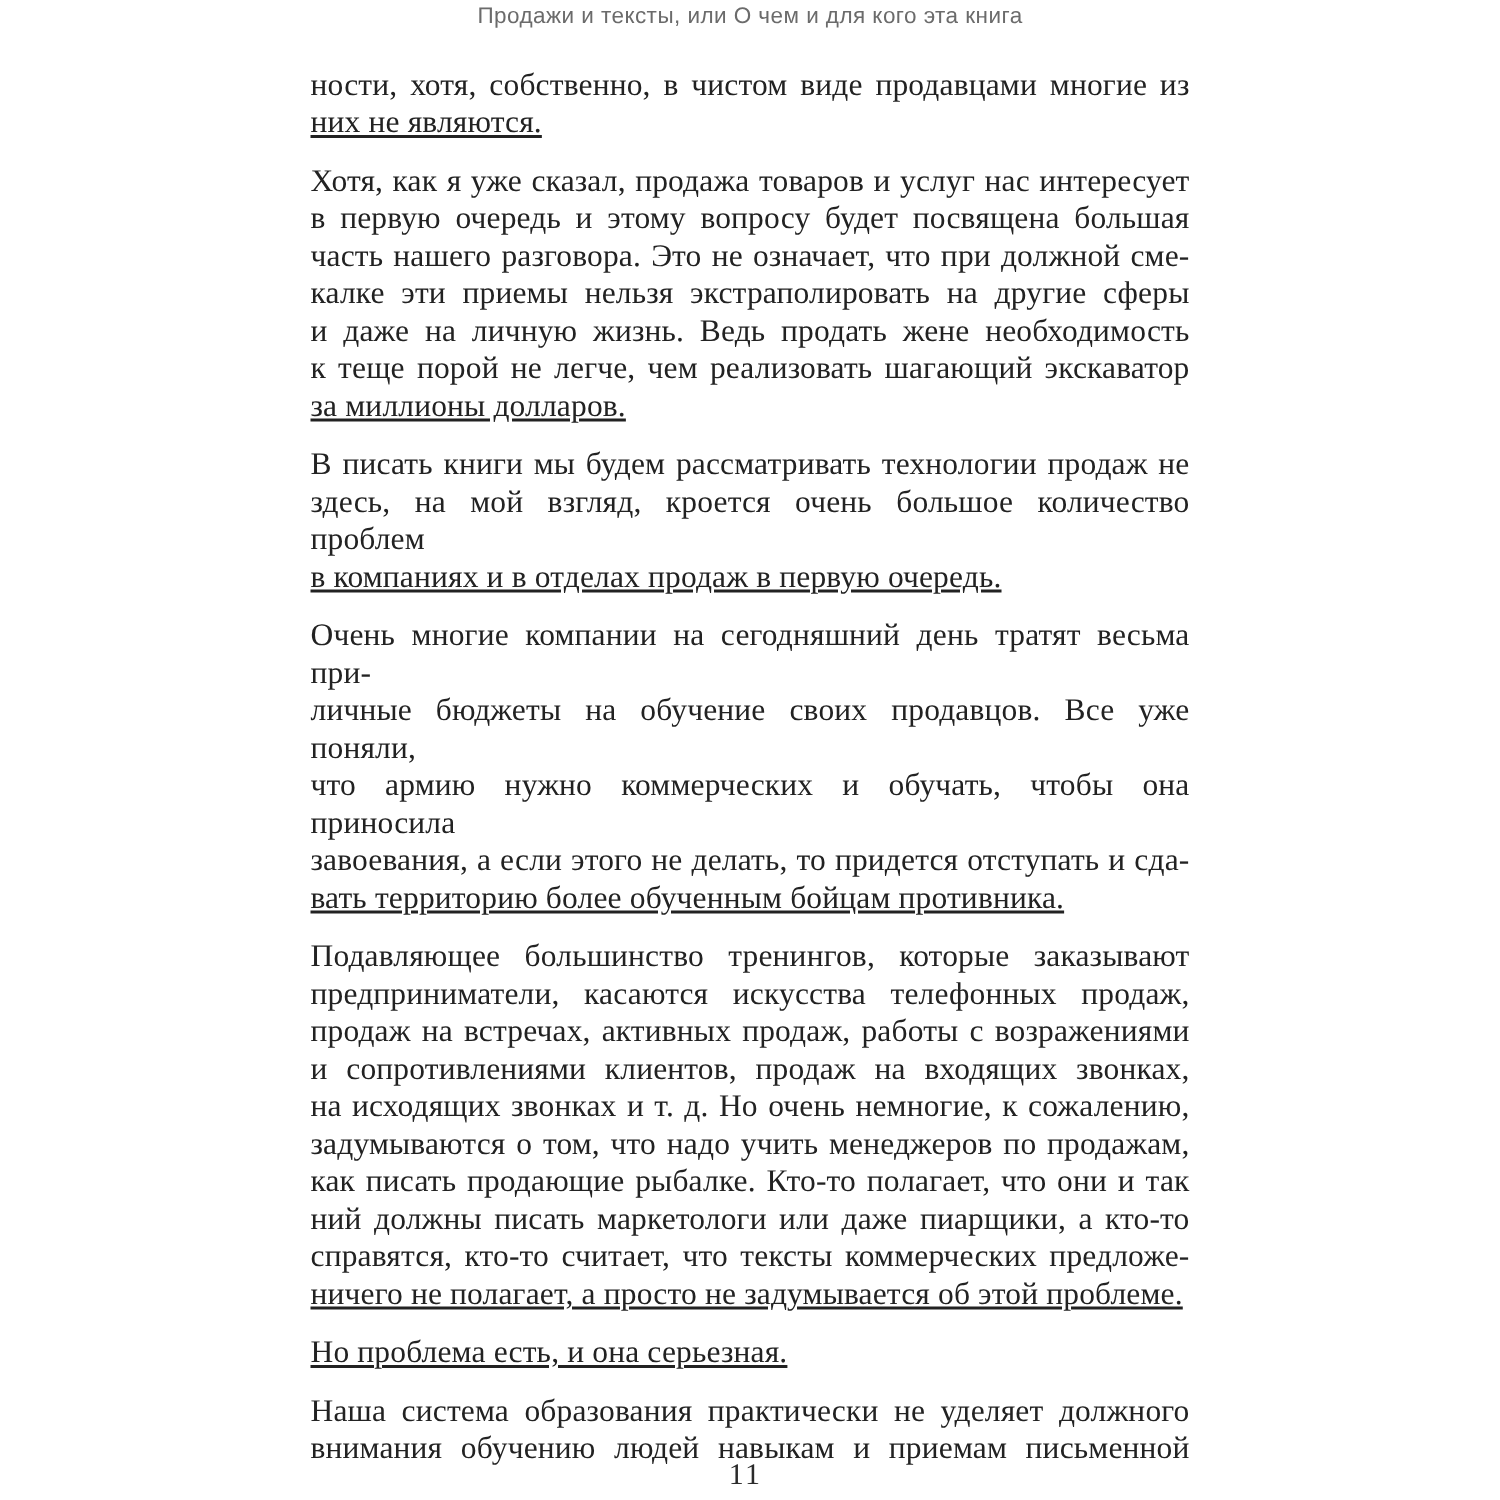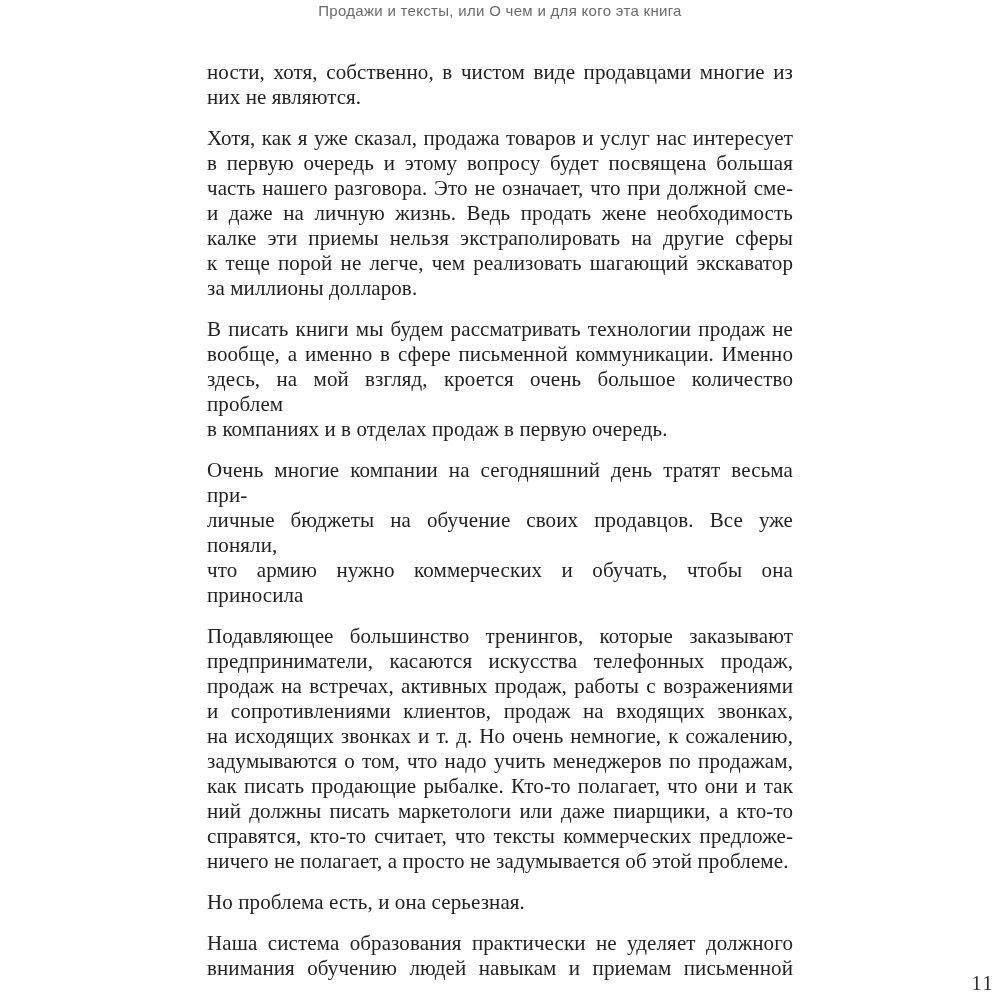--- a/index.html
+++ b/index.html
@@ -32,40 +32,41 @@
     left: 207px;
     top: 44px;
     width: 586px;
     font-family: "Liberation Serif", serif;
     font-size: 21px;
     line-height: 25px;
     letter-spacing: 0.005em;
     color: var(--text-color, #222222);
   }
   .para {
-    margin: 16px 0 14px 0;
+    margin: 0 0 14px 0;
     padding: 0;
   }
   .para:last-child {
     margin-bottom: 0;
   }
   .line {
     text-align: justify;
     text-align-last: justify;
     white-space: normal;
   }
   .line.last {
     text-align-last: left;
+    text-decoration: underline;
   }
   .page-number {
     position: absolute;
     top: 971px;
     left: 0;
     width: 994px;
-    text-align: right;
+    text-align: center;
     font-family: "Liberation Serif", serif;
     font-size: 20px;
     line-height: 24px;
     letter-spacing: 0.08em;
     color: var(--pagenum-color, #2b2b2b);
   }
 </style>
 </head>
 <body>
 
@@ -74,35 +75,36 @@
 
   <div class="text-block">
       <div class="para">
         <div class="line">ности, хотя, собственно, в чистом виде продавцами многие из</div>
         <div class="line last">них не являются.</div>
       </div>
       <div class="para">
         <div class="line">Хотя, как я уже сказал, продажа товаров и услуг нас интересует</div>
         <div class="line">в первую очередь и этому вопросу будет посвящена большая</div>
         <div class="line">часть нашего разговора. Это не означает, что при должной сме-</div>
+        <div class="line">калке эти приемы нельзя экстраполировать на другие сферы</div>
         <div class="line">и даже на личную жизнь. Ведь продать жене необходимость</div>
-        <div class="line">калке эти приемы нельзя экстраполировать на другие сферы</div>
         <div class="line">к теще порой не легче, чем реализовать шагающий экскаватор</div>
         <div class="line last">за миллионы долларов.</div>
       </div>
       <div class="para">
         <div class="line">В писать книги мы будем рассматривать технологии продаж не</div>
-        <div class="line">вообще, а именно в сфере письменной коммуникации. Именно</div>
         <div class="line">здесь, на мой взгляд, кроется очень большое количество проблем</div>
         <div class="line last">в компаниях и в отделах продаж в первую очередь.</div>
       </div>
       <div class="para">
         <div class="line">Очень многие компании на сегодняшний день тратят весьма при-</div>
         <div class="line">личные бюджеты на обучение своих продавцов. Все уже поняли,</div>
         <div class="line">что армию нужно коммерческих и обучать, чтобы она приносила</div>
+        <div class="line">завоевания, а если этого не делать, то придется отступать и сда-</div>
+        <div class="line last">вать территорию более обученным бойцам противника.</div>
       </div>
       <div class="para">
         <div class="line">Подавляющее большинство тренингов, которые заказывают</div>
         <div class="line">предприниматели, касаются искусства телефонных продаж,</div>
         <div class="line">продаж на встречах, активных продаж, работы с возражениями</div>
         <div class="line">и сопротивлениями клиентов, продаж на входящих звонках,</div>
         <div class="line">на исходящих звонках и т. д. Но очень немногие, к сожалению,</div>
         <div class="line">задумываются о том, что надо учить менеджеров по продажам,</div>
         <div class="line">как писать продающие рыбалке. Кто-то полагает, что они и так</div>
         <div class="line">ний должны писать маркетологи или даже пиарщики, а кто-то</div>

